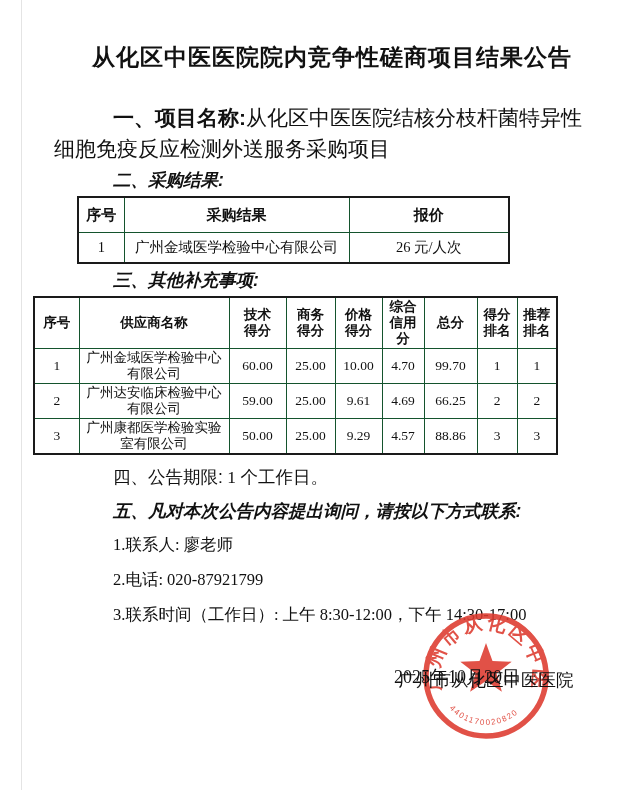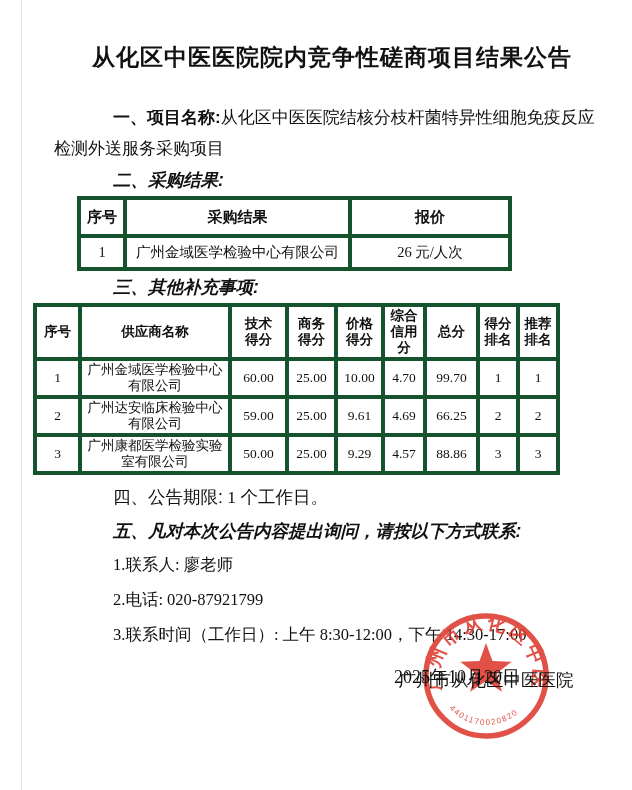--- a/index.html
+++ b/index.html
@@ -4,31 +4,31 @@
 <style>
   html,body{margin:0;padding:0;background:#fff;}
   .page{position:relative;width:632px;height:790px;background:#ffffff;overflow:hidden;
         font-family:"Liberation Serif",serif;color:#111;margin-left:16px;}
   .edge-left{position:absolute;left:5px;top:0;width:1px;height:100%;background:#e4e4e4;}
   .edge-right{position:absolute;left:619px;top:0;width:13px;height:100%;background:#dfdfdf;}
 
   .title{margin:42px 40px 0 40px;text-align:center;font-size:23px;line-height:30px;
          font-family:"Liberation Sans",sans-serif;font-weight:bold;letter-spacing:1px;}
 
-  .para-s1{margin:31px 48px 0 38px;font-size:17px;line-height:30.5px;text-indent:59px;}
+  .para-s1{margin:31px 48px 0 38px;font-size:21px;line-height:30.5px;text-indent:59px;}
   .para-s1 .lbl{font-family:"Liberation Sans",sans-serif;font-weight:bold;}
 
   .heading{margin:4px 0 0 97px;font-size:17.5px;line-height:24px;
            font-family:"Liberation Sans",sans-serif;font-weight:bold;font-style:italic;}
   .heading.mt10{margin-top:10px;}
 
   table{border-collapse:collapse;table-layout:fixed;}
   .t1{margin:4px 0 0 61px;width:431px;border:2px solid #1a1a1a;}
   .t2{margin:4px 0 0 17px;width:523px;border:2px solid #1a1a1a;}
-  th,td{border:4px solid #14532d;text-align:center;vertical-align:middle;padding:1px 3px;}
+  th,td{border:1px solid #14532d;text-align:center;vertical-align:middle;padding:1px 3px;}
   th{font-family:"Liberation Sans",sans-serif;font-weight:bold;white-space:pre-line;}
   .t1 th{height:32px;font-size:15px;}
   .t1 td{height:27px;font-size:14.5px;}
   .t2 th{height:46px;font-size:13.5px;line-height:16px;}
   .t2 td{height:32px;font-size:13.5px;line-height:16px;}
 
   .para-s4{margin:10px 0 0 97px;font-size:17.5px;line-height:24px;}
   .para-s4 .lbl{font-family:"Liberation Sans",sans-serif;font-weight:normal;}
   .contact{margin:13px 0 0 97px;font-size:16.5px;line-height:22px;}
   .contact.first{margin-top:11px;}

